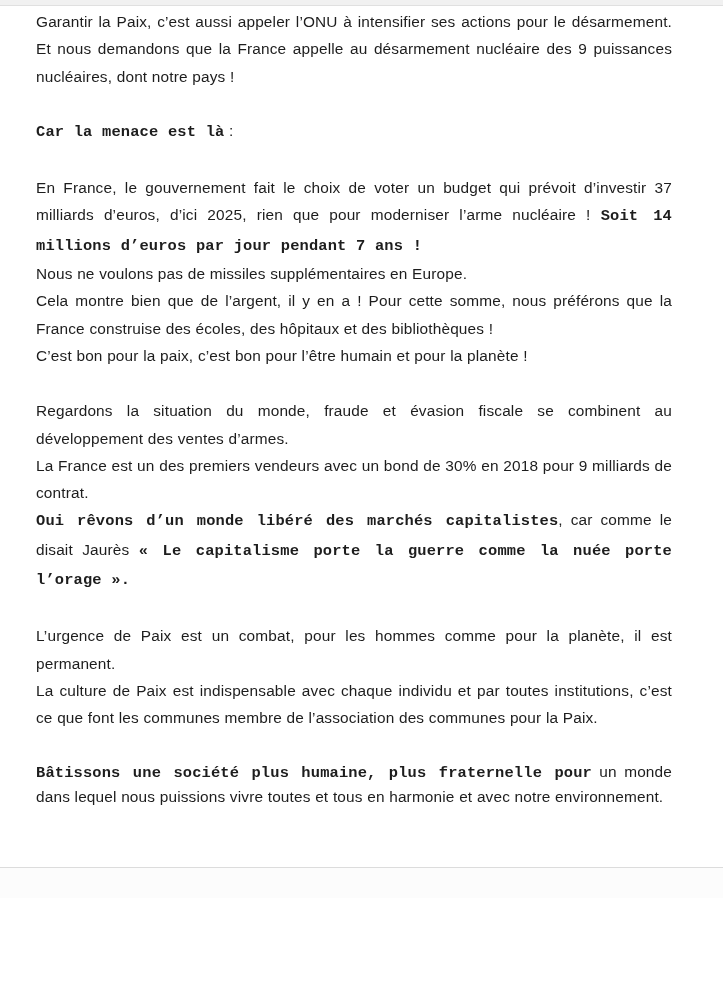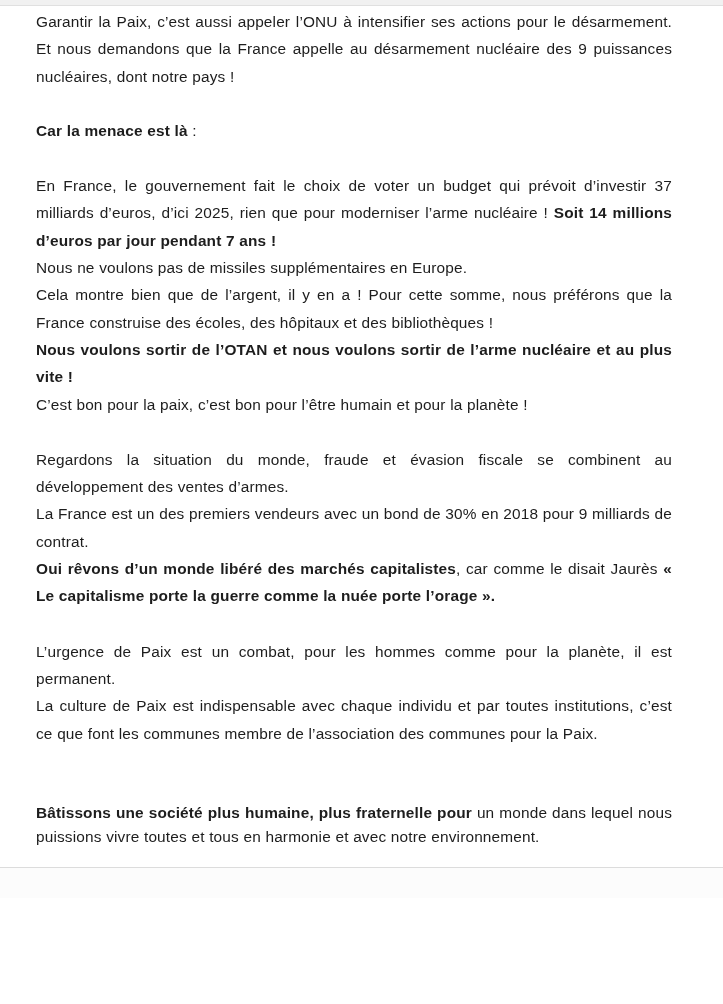--- a/index.html
+++ b/index.html
@@ -49,51 +49,49 @@
     font-size: 15.4px;
     line-height: 27.3px;
     letter-spacing: 0.01em;
     word-spacing: 0.01em;
     color: #1d1d1d;
   }
 
   
   p.para > span.run { }
 
-  b.bold { font-weight: bold; }
+  b.bold { font-weight: bold; font-family: Liberation Mono, monospace; }
 
   
   .gap-sm { height: 27px; }
   .gap-md { height: 28px; }
 
   
   p.para.tight {
     line-height: 24.5px;
-    margin-top: 26px;
   }
 </style>
 </head>
 <body>
 
 <div class="page">
 
   <div class="edge-band top"></div>
 
   <div class="doc-body">
 
     <p class="para"><span class="run">Garantir la Paix, c’est aussi appeler l’ONU à intensifier ses actions pour le désarmement. Et nous demandons que la France appelle au désarmement nucléaire des 9 puissances nucléaires, dont notre pays !</span></p>
     <div class="gap-sm"></div>
 
     <p class="para"><b class="bold">Car la menace est là</b><span class="run"> :</span></p>
     <div class="gap-md"></div>
 
     <p class="para"><span class="run">En France, le gouvernement fait le choix de voter un budget qui prévoit d’investir 37 milliards d’euros, d’ici 2025, rien que pour moderniser l’arme nucléaire ! </span><b class="bold">Soit 14 millions d’euros par jour pendant 7 ans !</b></p>
     <p class="para"><span class="run">Nous ne voulons pas de missiles supplémentaires en Europe.</span></p>
     <p class="para"><span class="run">Cela montre bien que de l’argent, il y en a ! Pour cette somme, nous préférons que la France construise des écoles, des hôpitaux et des bibliothèques !</span></p>
-    <p class="para"><b class="bold">Nous voulons sortir de l’OTAN et nous voulons sortir de l’arme nucléaire et au plus vite !</b></p>
     <p class="para"><span class="run">C’est bon pour la paix, c’est bon pour l’être humain et pour la planète !</span></p>
     <div class="gap-md"></div>
 
     <p class="para"><span class="run">Regardons la situation du monde, fraude et évasion fiscale se combinent au développement des ventes d’armes.</span></p>
     <p class="para"><span class="run">La France est un des premiers vendeurs avec un bond de 30% en 2018 pour 9 milliards de contrat.</span></p>
     <p class="para"><b class="bold">Oui rêvons d’un monde libéré des marchés capitalistes</b><span class="run">, car comme le disait Jaurès </span><b class="bold">« Le capitalisme porte la guerre comme la nuée porte l’orage ».</b></p>
     <div class="gap-md"></div>
 
     <p class="para"><span class="run">L’urgence de Paix est un combat, pour les hommes comme pour la planète, il est permanent.</span></p>
     <p class="para"><span class="run">La culture de Paix est indispensable avec chaque individu et par toutes institutions, c’est ce que font les communes membre de l’association des communes pour la Paix.</span></p>

